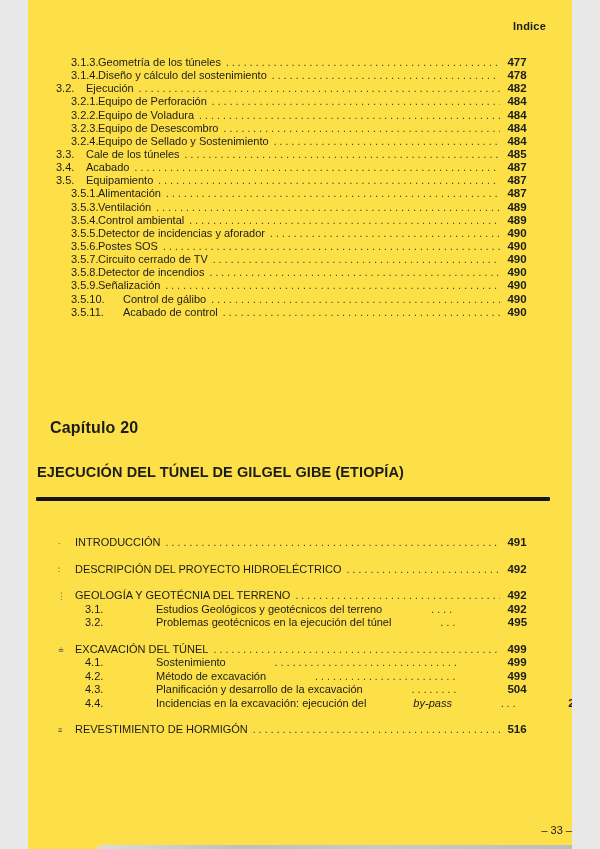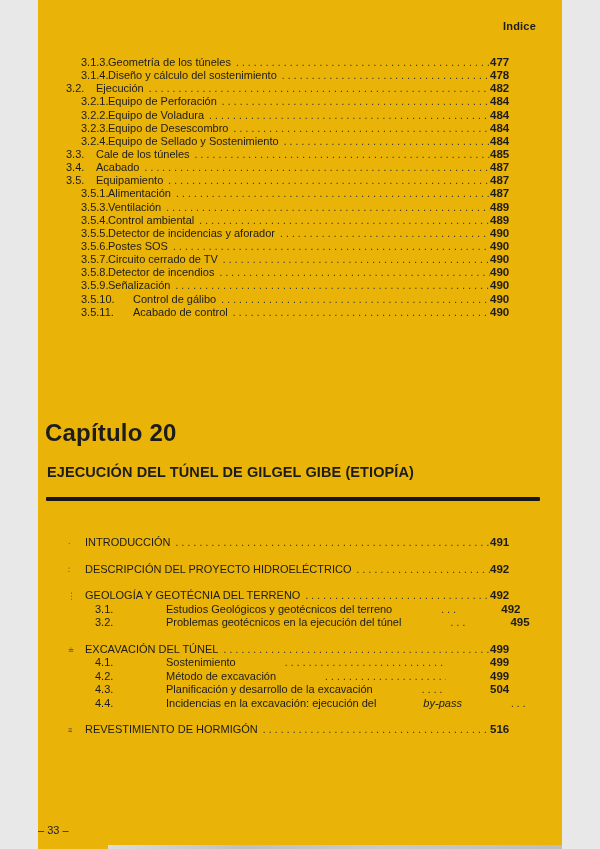--- a/index.html
+++ b/index.html
@@ -1,24 +1,23 @@
 <!DOCTYPE html>
 <html><head>
 <meta charset="utf-8">
 <style>
   html,body{margin:0;padding:0;background:#e8e8e8;}
   .page{
     position:relative;
-    width:488px;height:849px;
+    width:544px;height:849px;
     margin:0 auto;
-    background:#eab308;
+    background:#fde047;
     font-family:"Liberation Sans", sans-serif;
     color:#1c1c1c;
     overflow:hidden;
-    padding-left:36px;
   }
   
   .running-head{
     position:absolute;top:20px;right:26px;
     font-size:11px;font-weight:bold;letter-spacing:.2px;
   }
   
   .row{
     display:flex;align-items:baseline;
     font-size:11px;line-height:13.15px;height:13.15px;
@@ -28,32 +27,32 @@
   .row .label{flex:0 0 auto;}
   .row .label-italic{font-style:italic;padding-left:3px;flex:0 0 auto;}
   .row .leader{
     flex:1 1 auto;overflow:hidden;white-space:nowrap;
     padding:0 6px 0 5px;min-width:10px;
   }
   .row .leader::after{
     content:"..........................................................................................................................";
     letter-spacing:3.2px;font-size:10px;color:#2e2e2e;
   }
-  .row .pagecol{flex:0 0 auto;width:34px;text-align:left;}
+  .row .pagecol{flex:0 0 auto;width:34px;text-align:center;}
   
   .toc-top{position:absolute;left:28px;right:38px;top:56px;}
   .toc-top .pagecol{font-weight:bold;font-size:11.5px;}
   .toc-top .lvl2 .num{width:30px;}
   .toc-top .lvl3{padding-left:15px;}
   .toc-top .lvl3 .num{width:27px;}
   .toc-top .lvl3.widenum .num{width:52px;}
   
   .chapter-title{
-    position:absolute;left:7px;top:419px;
-    font-size:24px;font-weight:bold;letter-spacing:.2px;
+    position:absolute;left:22px;top:419px;
+    font-size:16px;font-weight:bold;letter-spacing:.2px;
   }
   .chapter-subtitle{
     position:absolute;left:9px;top:464px;
     font-size:14.5px;font-weight:bold;letter-spacing:.1px;
   }
   .heading-rule{
     position:absolute;left:8px;right:22px;top:497px;height:3.6px;
     background:#161616;border-radius:1px;
   }
   
@@ -63,22 +62,22 @@
   .toc-chapter .lvl1{margin-top:13px;}
   .toc-chapter .lvl1:first-child{margin-top:0;}
   .toc-chapter .lvl1 .marker{
     flex:0 0 auto;width:17px;font-size:9px;color:#474747;
     transform:scaleX(.8);transform-origin:left;
   }
   .toc-chapter .lvl2{padding-left:27px;gap:44px;}
   .toc-chapter .lvl2 .num{width:27px;}
   
   .page-footer{
-    position:absolute;left:0;right:12px;bottom:13px;
-    text-align:left;font-size:11px;color:#222;
+    position:absolute;left:0;right:0;bottom:13px;
+    text-align:right;font-size:11px;color:#222;
   }
   .bottom-scan-bar{
     position:absolute;left:70px;right:0;bottom:0;height:4px;
     background:linear-gradient(to right,#dcdcdc 0%,#bfbfbf 30%,#c9c9c9 60%,#bdbdbd 100%);
   }
 </style>
 </head>
 <body>
 
 <div class="page">

